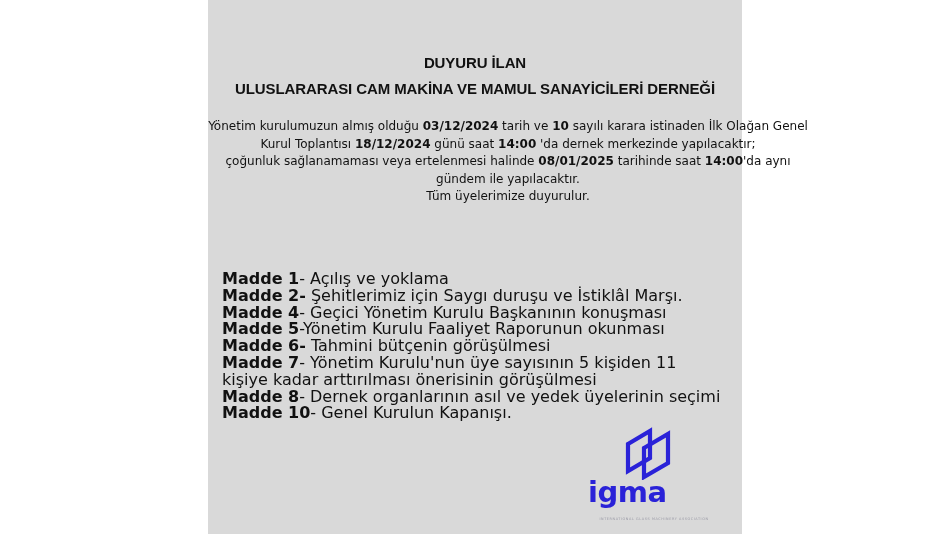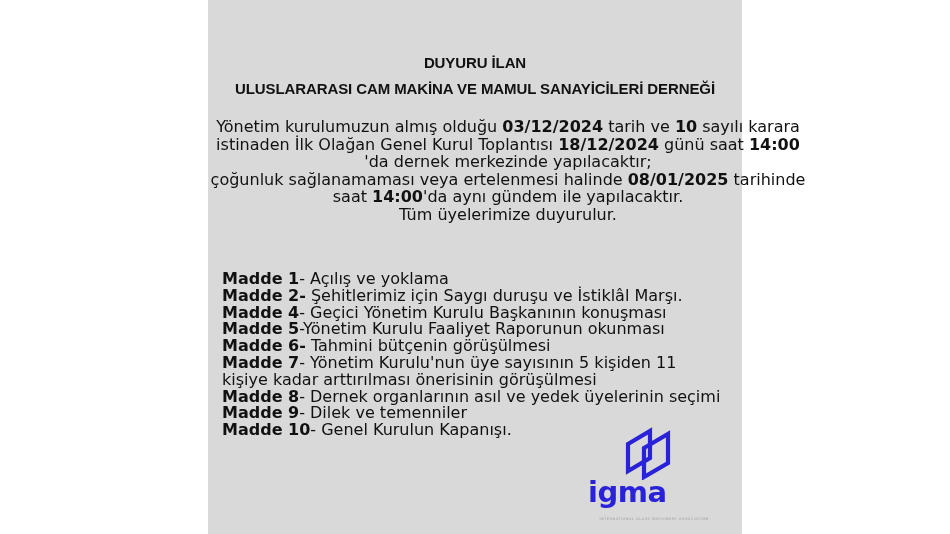--- a/index.html
+++ b/index.html
@@ -31,21 +31,21 @@
       font-size: 15px;
       line-height: 26px;
       letter-spacing: -0.1px;
     }
     .intro {
       position: absolute;
       left: 0;
       width: 600px;
       top: 118px;
       text-align: center;
-      font-size: 16px;
+      font-size: 12px;
       line-height: 17.6px;
     }
     .intro b { font-weight: bold; }
     .agenda {
       position: absolute;
       left: 14px;
       top: 271px;
       width: 500px;
       font-size: 16px;
       line-height: 16.8px;
@@ -110,21 +110,20 @@
   </div>
 
   <div class="agenda">
     <div class="item"><b>Madde 1</b><span>- </span><span>Açılış ve yoklama</span></div>
     <div class="item"><b>Madde 2-</b><span> </span><span>Şehitlerimiz için Saygı duruşu ve İstiklâl Marşı.</span></div>
     <div class="item"><b>Madde 4</b><span>- </span><span>Geçici Yönetim Kurulu Başkanının konuşması</span></div>
     <div class="item"><b>Madde 5</b><span>-</span><span>Yönetim Kurulu Faaliyet Raporunun okunması</span></div>
     <div class="item"><b>Madde 6-</b><span> </span><span>Tahmini bütçenin görüşülmesi</span></div>
     <div class="item"><b>Madde 7</b><span>- </span><span>Yönetim Kurulu'nun üye sayısının 5 kişiden 11 kişiye kadar arttırılması önerisinin görüşülmesi</span></div>
     <div class="item"><b>Madde 8</b><span>- </span><span>Dernek organlarının asıl ve yedek üyelerinin seçimi</span></div>
-    <div class="item"><b>Madde 9</b><span>- </span><span>Dilek ve temenniler</span></div>
     <div class="item"><b>Madde 10</b><span>- </span><span>Genel Kurulun Kapanışı.</span></div>
   </div>
 
   <div class="logo">
     <svg class="logo-mark" width="58" height="54" viewBox="0 0 58 54">
       <g fill="none" stroke="#2a22d8" stroke-width="4.2" stroke-linejoin="miter">
         <path d="M4 18 L26 5 L26 32 L4 45 Z"></path>
         <path d="M20 22 L44 8 L44 37 L20 51 Z"></path>
       </g>
     </svg>

